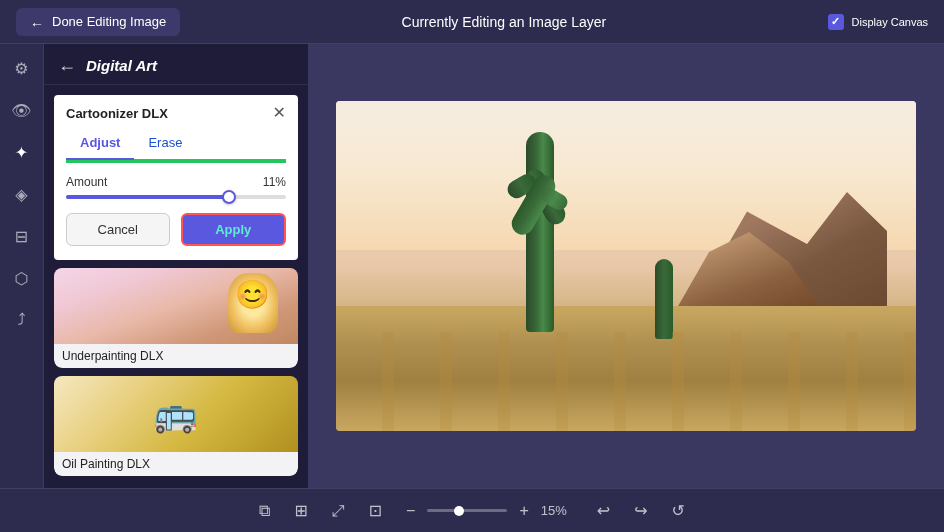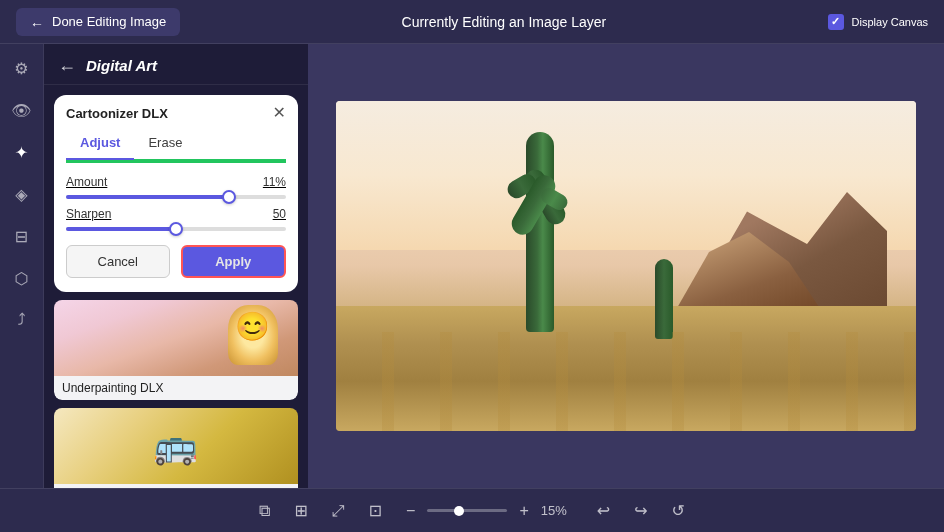--- a/index.html
+++ b/index.html
@@ -130,21 +130,21 @@
     .panel-title {
       color: #fff;
       font-size: 15px;
       font-weight: 600;
       font-style: italic;
     }
 
     
     .cartoonizer-card {
       background: #fff;
-      border-radius: 12px;
+      border-radius: 4px;
       margin: 10px 10px 8px;
       padding: 10px 12px 14px;
     }
     .card-header {
       display: flex;
       align-items: center;
       justify-content: space-between;
       margin-bottom: 10px;
     }
     .card-title {
@@ -164,34 +164,33 @@
     
     .card-tabs {
       display: flex;
       border-bottom: 4px solid #22c55e;
       margin-bottom: 12px;
     }
     .card-tab {
       padding: 4px 14px 8px;
       font-size: 13px;
       cursor: pointer;
-      color: #404040;
+      color: #1d4ed8;
       border-bottom: 2px solid transparent;
       margin-bottom: -1px;
     }
     .card-tab.active {
       color: #5b58e0;
       border-bottom-color: #5b58e0;
       font-weight: 600;
     }
 
     
     .slider-row {
       margin-bottom: 8px;
-      text-decoration: underline;
     }
     .slider-label-row {
       display: flex;
       justify-content: space-between;
       align-items: center;
       margin-bottom: 4px;
     }
     .slider-label {
       font-size: 12px;
       color: #333;
@@ -244,21 +243,21 @@
       color: #333;
     }
     .btn-apply {
       flex: 1;
       padding: 7px;
       border: 2px solid #f55;
       background: #5b58e0;
       border-radius: 6px;
       font-size: 13px;
       cursor: pointer;
-      color: #e5e5e5;
+      color: #5eead4;
       font-weight: 600;
     }
 
     
     .effect-list {
       padding: 0 10px;
       display: flex;
       flex-direction: column;
       gap: 8px;
     }
@@ -538,30 +537,20 @@
         <div class="slider-label-row">
           <span class="slider-label">Amount</span>
           <span class="slider-value">11%</span>
         </div>
         <div class="slider-track">
           <div class="slider-fill" style="width:74%"></div>
           <div class="slider-thumb" style="left:74%"></div>
         </div>
       </div>
 
-      <div class="slider-row">
-        <div class="slider-label-row">
-          <span class="slider-label">Sharpen</span>
-          <span class="slider-value">50</span>
-        </div>
-        <div class="slider-track">
-          <div class="slider-fill" style="width:50%"></div>
-          <div class="slider-thumb" style="left:50%"></div>
-        </div>
-      </div>
 
       <div class="card-actions">
         <button class="btn-cancel">Cancel</button>
         <button class="btn-apply">Apply</button>
       </div>
     </div>
 
     <div class="effect-list">
 
       <div class="effect-item">

